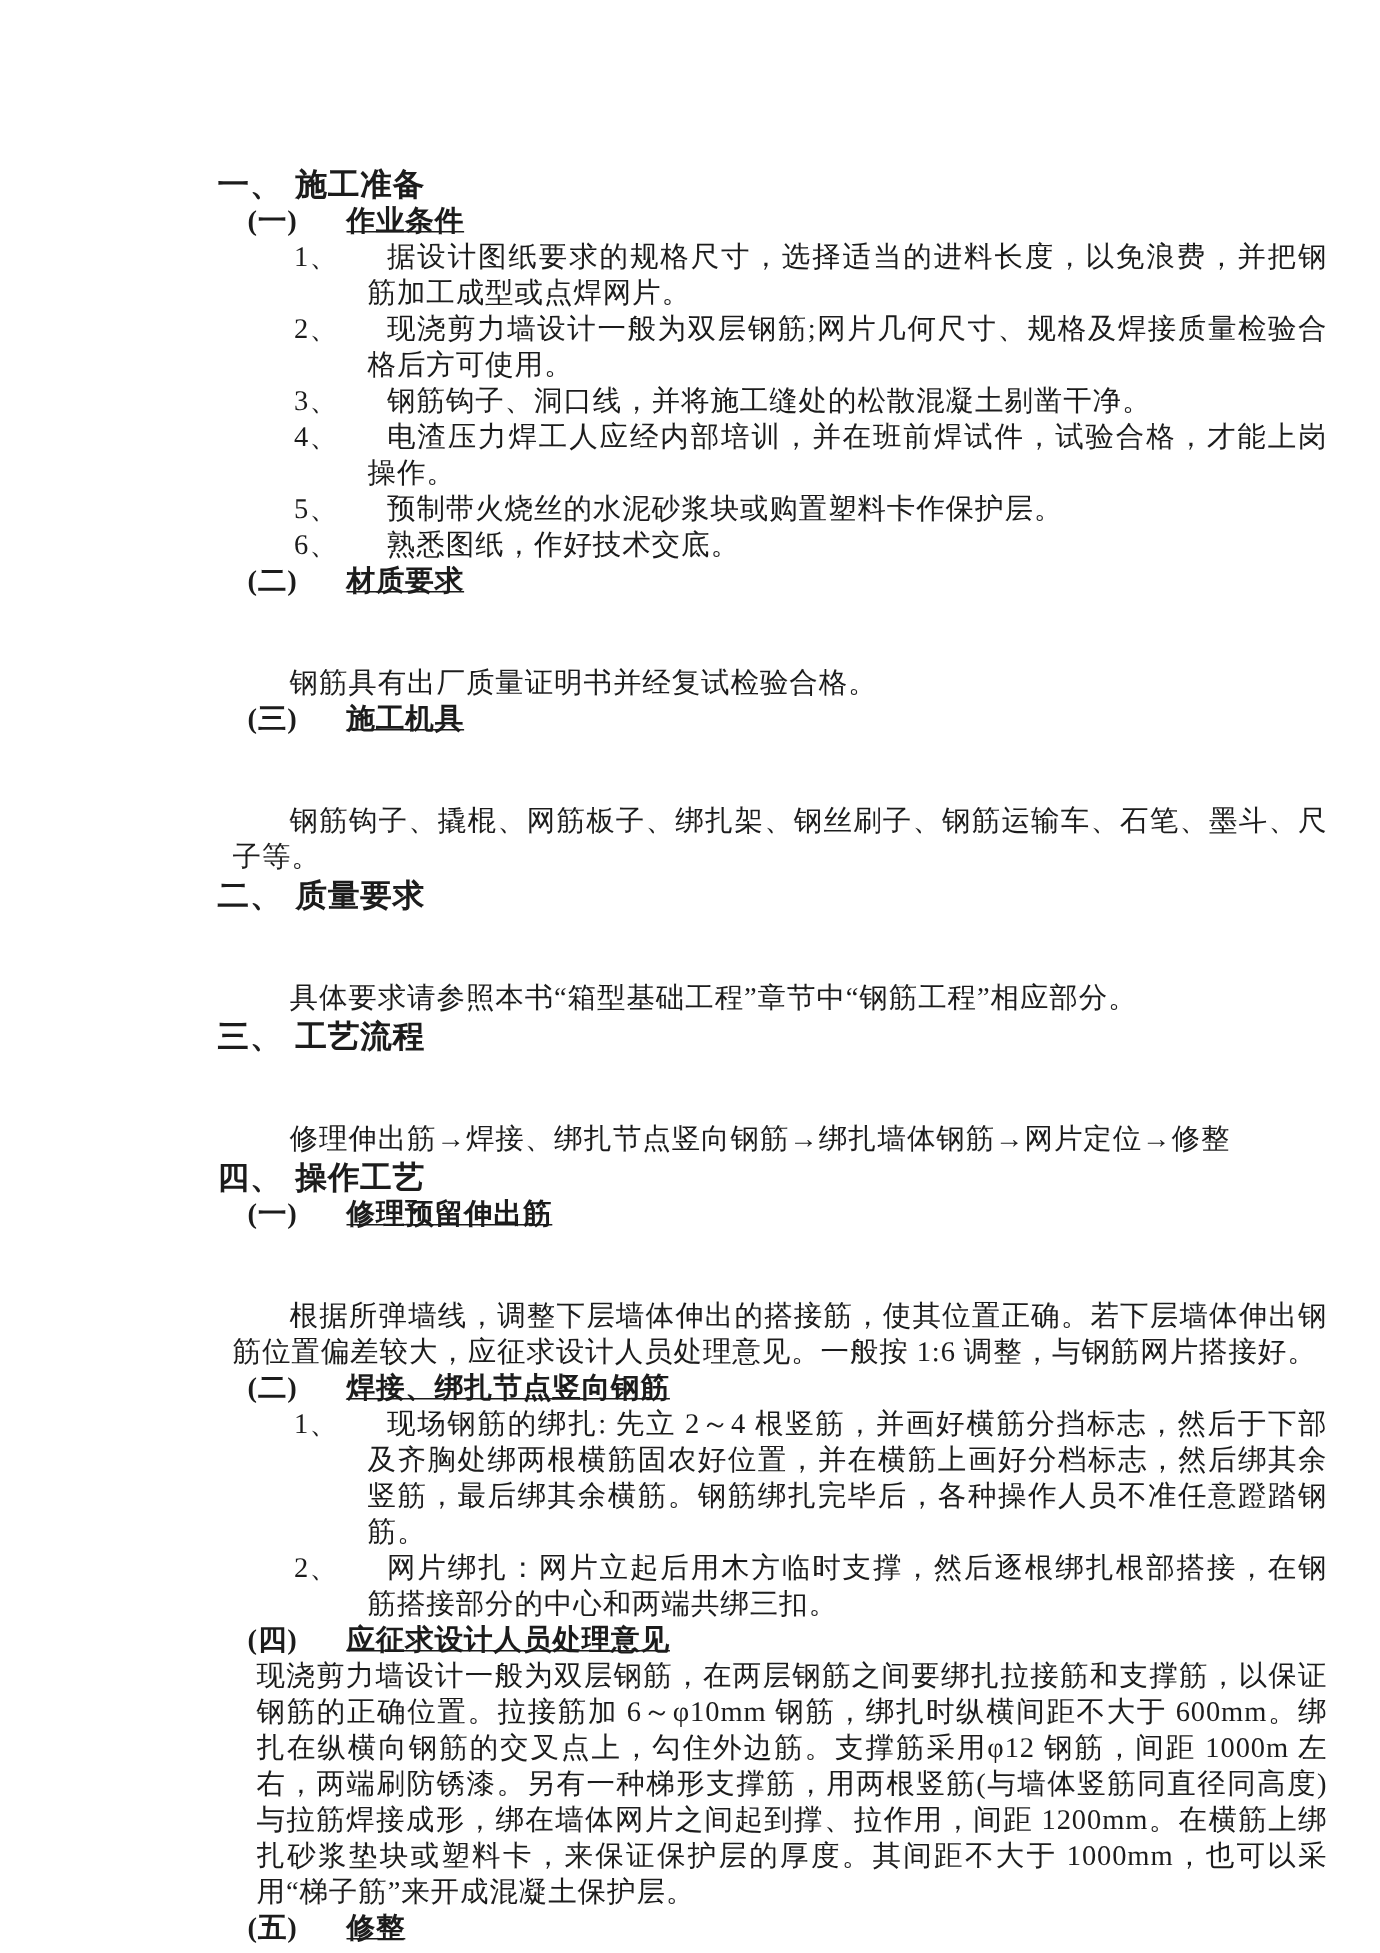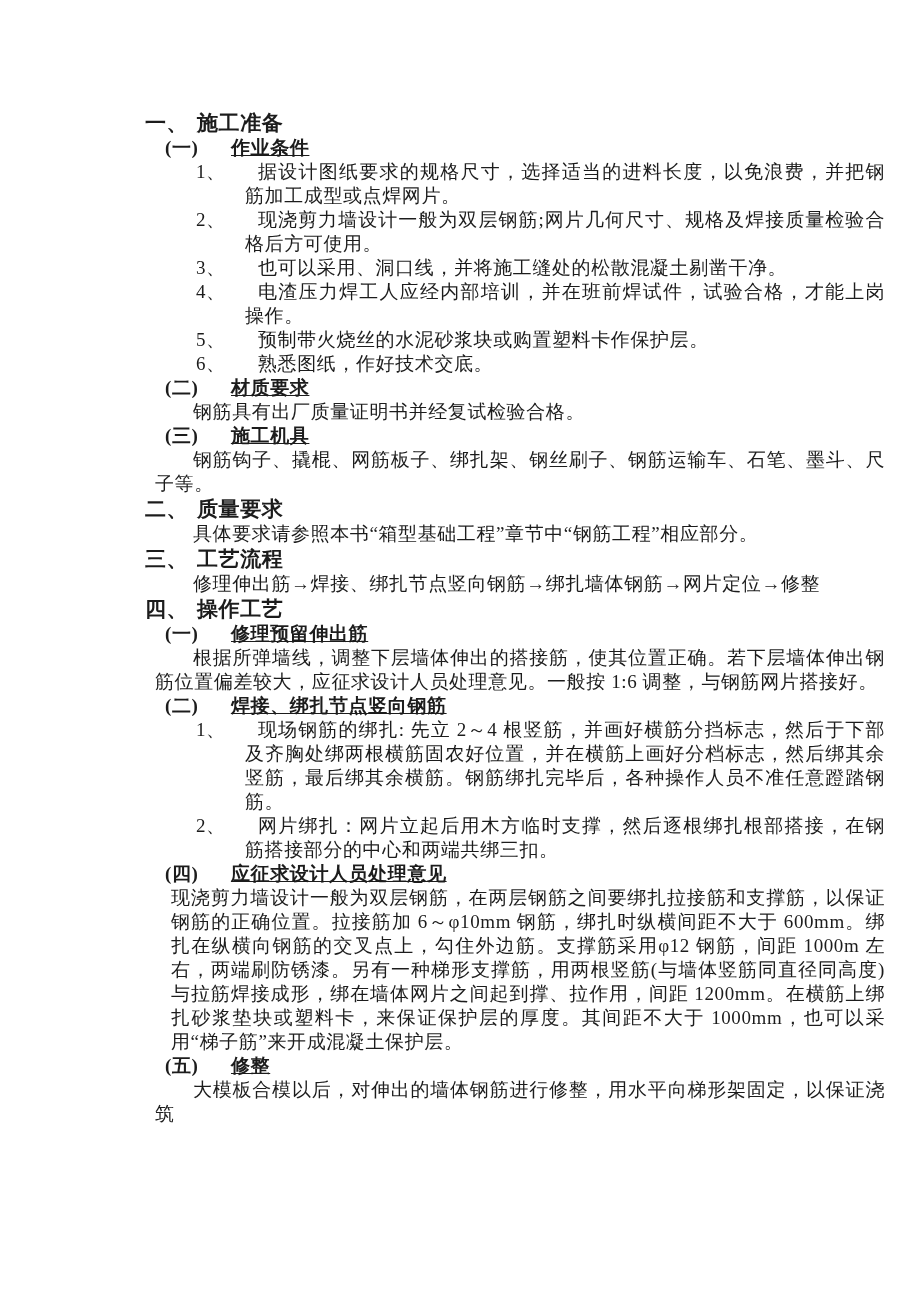--- a/index.html
+++ b/index.html
@@ -59,37 +59,38 @@
   .li .num {
     position: absolute;
     left: -49px;
     top: 0;
     text-indent: 0;
   }
   
   .p {
     margin-left: 10px;
     text-indent: 38px;
+    margin-top: 44px;
   }
   
   .p-flush {
     margin-left: 26px;
     text-indent: 0;
   }
 </style>
 </head>
 <body>
 
 <div class="page">
   <div class="content">
       <div class="blk h1"><span class="num">一、</span><span class="txt">施工准备</span></div>
       <div class="blk h2"><span class="num">(一)</span><span class="txt">作业条件</span></div>
       <div class="blk li"><span class="num">1、</span><span class="txt">据设计图纸要求的规格尺寸，选择适当的进料长度，以免浪费，并把钢筋加工成型或点焊网片。</span></div>
       <div class="blk li"><span class="num">2、</span><span class="txt">现浇剪力墙设计一般为双层钢筋;网片几何尺寸、规格及焊接质量检验合格后方可使用。</span></div>
-      <div class="blk li"><span class="num">3、</span><span class="txt">也可以采用、洞口线，并将施工缝处的松散混凝土剔凿干净。</span></div>
+      <div class="blk li"><span class="num">3、</span><span class="txt">钢筋钩子、洞口线，并将施工缝处的松散混凝土剔凿干净。</span></div>
       <div class="blk li"><span class="num">4、</span><span class="txt">电渣压力焊工人应经内部培训，并在班前焊试件，试验合格，才能上岗操作。</span></div>
       <div class="blk li"><span class="num">5、</span><span class="txt">预制带火烧丝的水泥砂浆块或购置塑料卡作保护层。</span></div>
       <div class="blk li"><span class="num">6、</span><span class="txt">熟悉图纸，作好技术交底。</span></div>
       <div class="blk h2"><span class="num">(二)</span><span class="txt">材质要求</span></div>
       <div class="blk p"><span class="txt">钢筋具有出厂质量证明书并经复试检验合格。</span></div>
       <div class="blk h2"><span class="num">(三)</span><span class="txt">施工机具</span></div>
       <div class="blk p"><span class="txt">钢筋钩子、撬棍、网筋板子、绑扎架、钢丝刷子、钢筋运输车、石笔、墨斗、尺子等。</span></div>
       <div class="blk h1"><span class="num">二、</span><span class="txt">质量要求</span></div>
       <div class="blk p"><span class="txt">具体要求请参照本书“箱型基础工程”章节中“钢筋工程”相应部分。</span></div>
       <div class="blk h1"><span class="num">三、</span><span class="txt">工艺流程</span></div>

